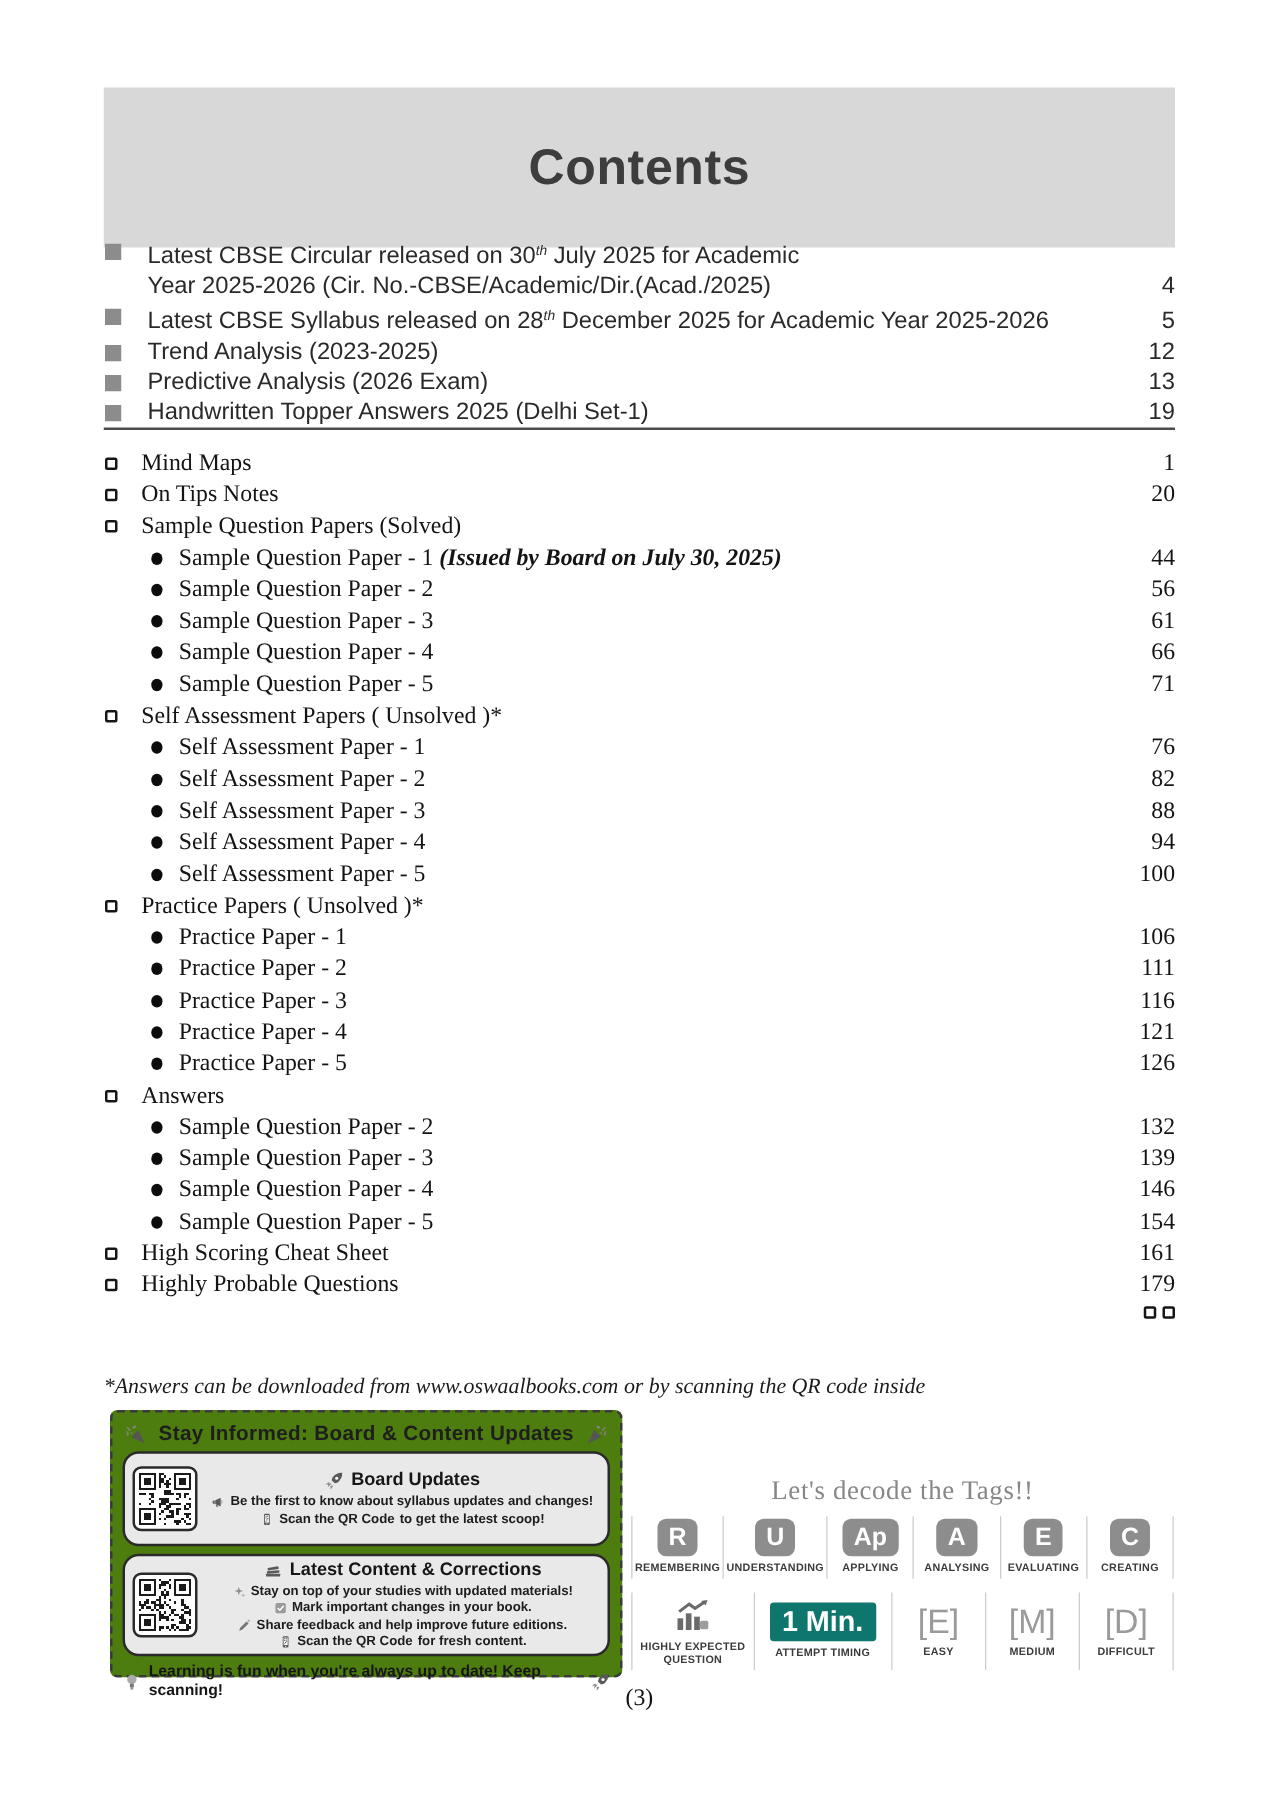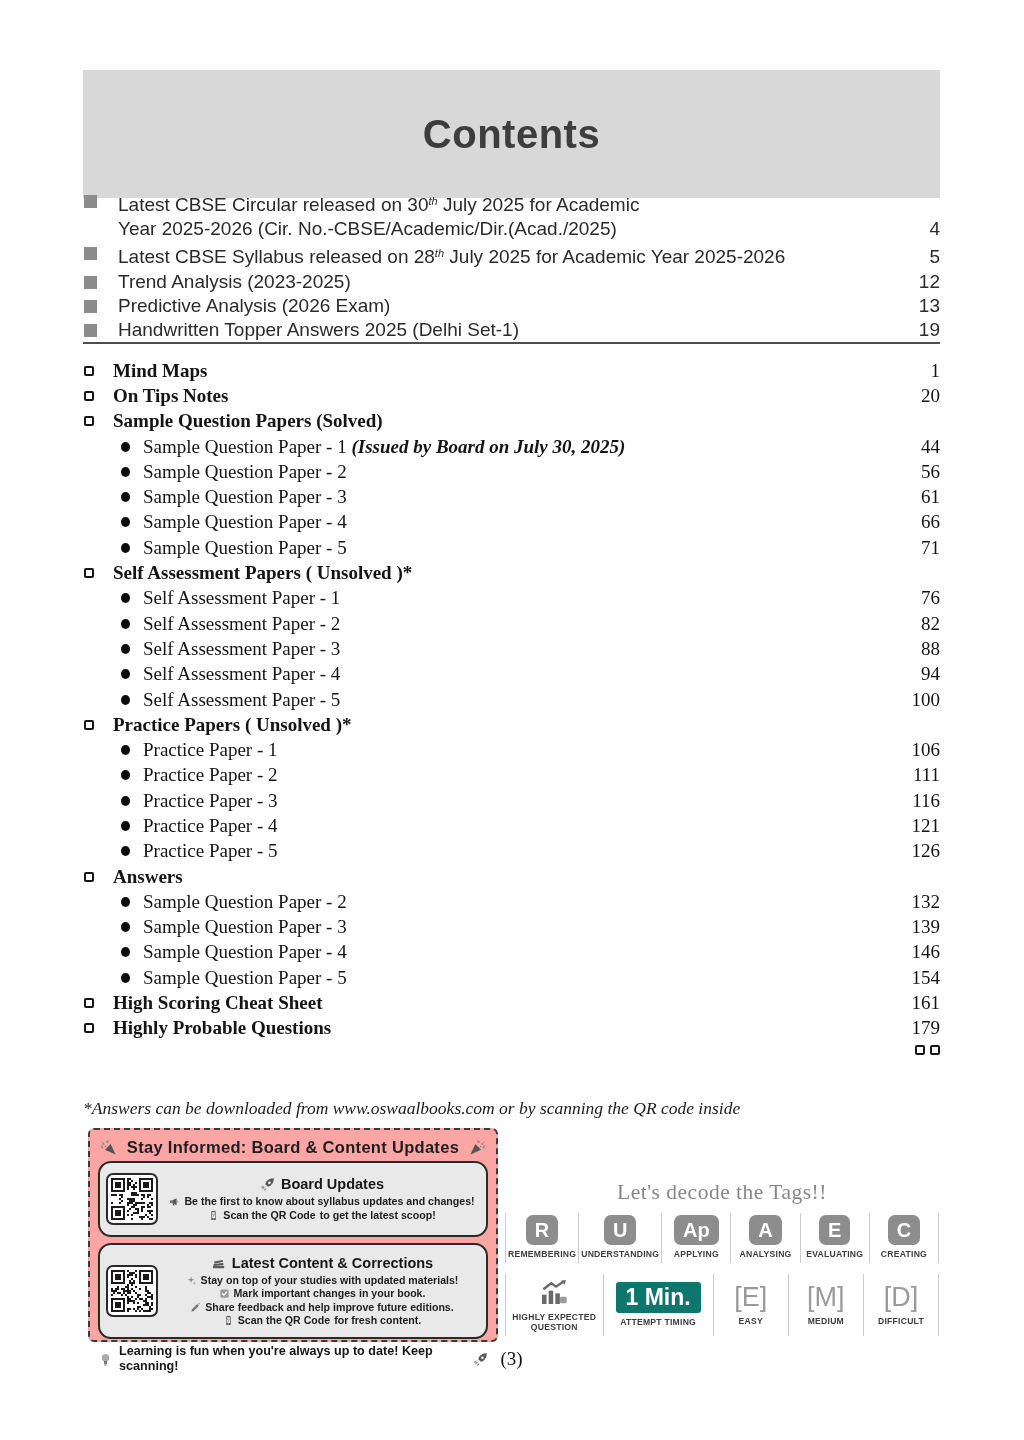--- a/index.html
+++ b/index.html
@@ -25,39 +25,39 @@
   .divider { position:absolute; left:83px; top:342px; width:857px; height:2.4px; background:#4d4d4d; }
 
   
   .toc { position:absolute; left:83px; top:358px; width:857px; font-family:"Liberation Serif", serif; }
   .trow2 { display:flex; align-items:center; height:25.3px; }
   .trow2 .osq { width:10px; height:10px; border:2.4px solid #161616; border-radius:2px;
                 margin:0 19px 0 1px; flex:none; }
   .trow2.lvl2 { padding-left:38px; }
   .trow2 .dot { width:9px; height:10px; border-radius:50%; background:#0c0c0c; margin-right:13px; flex:none; }
   .trow2 .t2 { flex:1; font-size:19px; color:#141414; white-space:nowrap; }
-  .trow2.lvl1 .t2 { font-weight:700; }
+  .trow2.lvl1 .t2 { font-weight:400; }
   .trow2 .note { font-style:italic; font-weight:700; }
   .trow2 .pg2 { width:64px; text-align:right; font-size:19px; font-weight:400; color:#141414; }
   .endmarks { display:flex; justify-content:flex-end; gap:5px; margin-top:4px; }
   .endmarks .osq { width:10px; height:10px; border:2.4px solid #161616; border-radius:2px; }
 
   
   .footnote { position:absolute; left:83px; top:1098px; width:857px;
               font:italic 400 17.5px/20px "Liberation Serif", serif; color:#1b1b1b; }
 
   
   .staybox { position:absolute; left:88px; top:1128px; width:410px; height:214px;
-             border:2px dashed #3a3a3a; border-radius:6px; background:#fca5a5; padding:5px 8px; }
+             border:2px dashed #3a3a3a; border-radius:6px; background:#4d7c0f; padding:5px 8px; }
   .stitle-row { display:flex; align-items:center; justify-content:center; gap:10px; height:24px; }
   .stitle { font:700 16.5px/20px "Liberation Sans", sans-serif; color:#1e1e1e; letter-spacing:.3px; }
   .sibox { margin-top:2px; border:2.5px solid #2a2a2a; border-radius:13px; background:#e9e9e9;
            padding:4px 8px 4px 6px; display:flex; align-items:center; gap:8px; }
   .sibox.b1 { height:76px; }
-  .sibox.b2 { height:96px; margin-top:6px; }
+  .sibox.b2 { height:82px; margin-top:6px; }
   .qrwrap { width:52px; height:52px; background:#fff; border:2px solid #2a2a2a; border-radius:7px;
             padding:3px; flex:none; }
   .qrwrap svg { width:100%; height:100%; display:block; }
   .sicontent { flex:1; text-align:center; }
   .sihead { display:flex; align-items:center; justify-content:center; gap:6px;
             font:700 14.5px/17px "Liberation Sans", sans-serif; color:#161616; margin-bottom:2px; }
   .siline { display:flex; align-items:center; justify-content:center; gap:4px;
             font:600 10.6px/13.4px "Liberation Sans", sans-serif; color:#1d1d1d; }
   .siline b { font-weight:800; }
   .sfoot { margin-top:5px; display:flex; align-items:center; justify-content:center; gap:6px;
@@ -174,21 +174,21 @@
         <span class="sq"></span>
         <div class="ttxt">
           <div class="tline"><span>Latest CBSE Circular released on 30</span><span class="sup">th</span><span> July 2025 for Academic</span></div>
           <div class="tline"><span>Year 2025-2026 (Cir. No.-CBSE/Academic/Dir.(Acad./2025)</span></div>
         </div>
         <div class="tpg">4</div>
       </div>
       <div class="trow">
         <span class="sq"></span>
         <div class="ttxt">
-          <div class="tline"><span>Latest CBSE Syllabus released on 28</span><span class="sup">th</span><span> July 2025 for Academic Year 2025-2026</span></div>
+          <div class="tline"><span>Latest CBSE Syllabus released on 28</span><span class="sup">th</span><span> December 2025 for Academic Year 2025-2026</span></div>
         </div>
         <div class="tpg">5</div>
       </div>
       <div class="trow">
         <span class="sq"></span>
         <div class="ttxt">
           <div class="tline"><span>Trend Analysis (2023-2025)</span></div>
         </div>
         <div class="tpg">12</div>
       </div>

